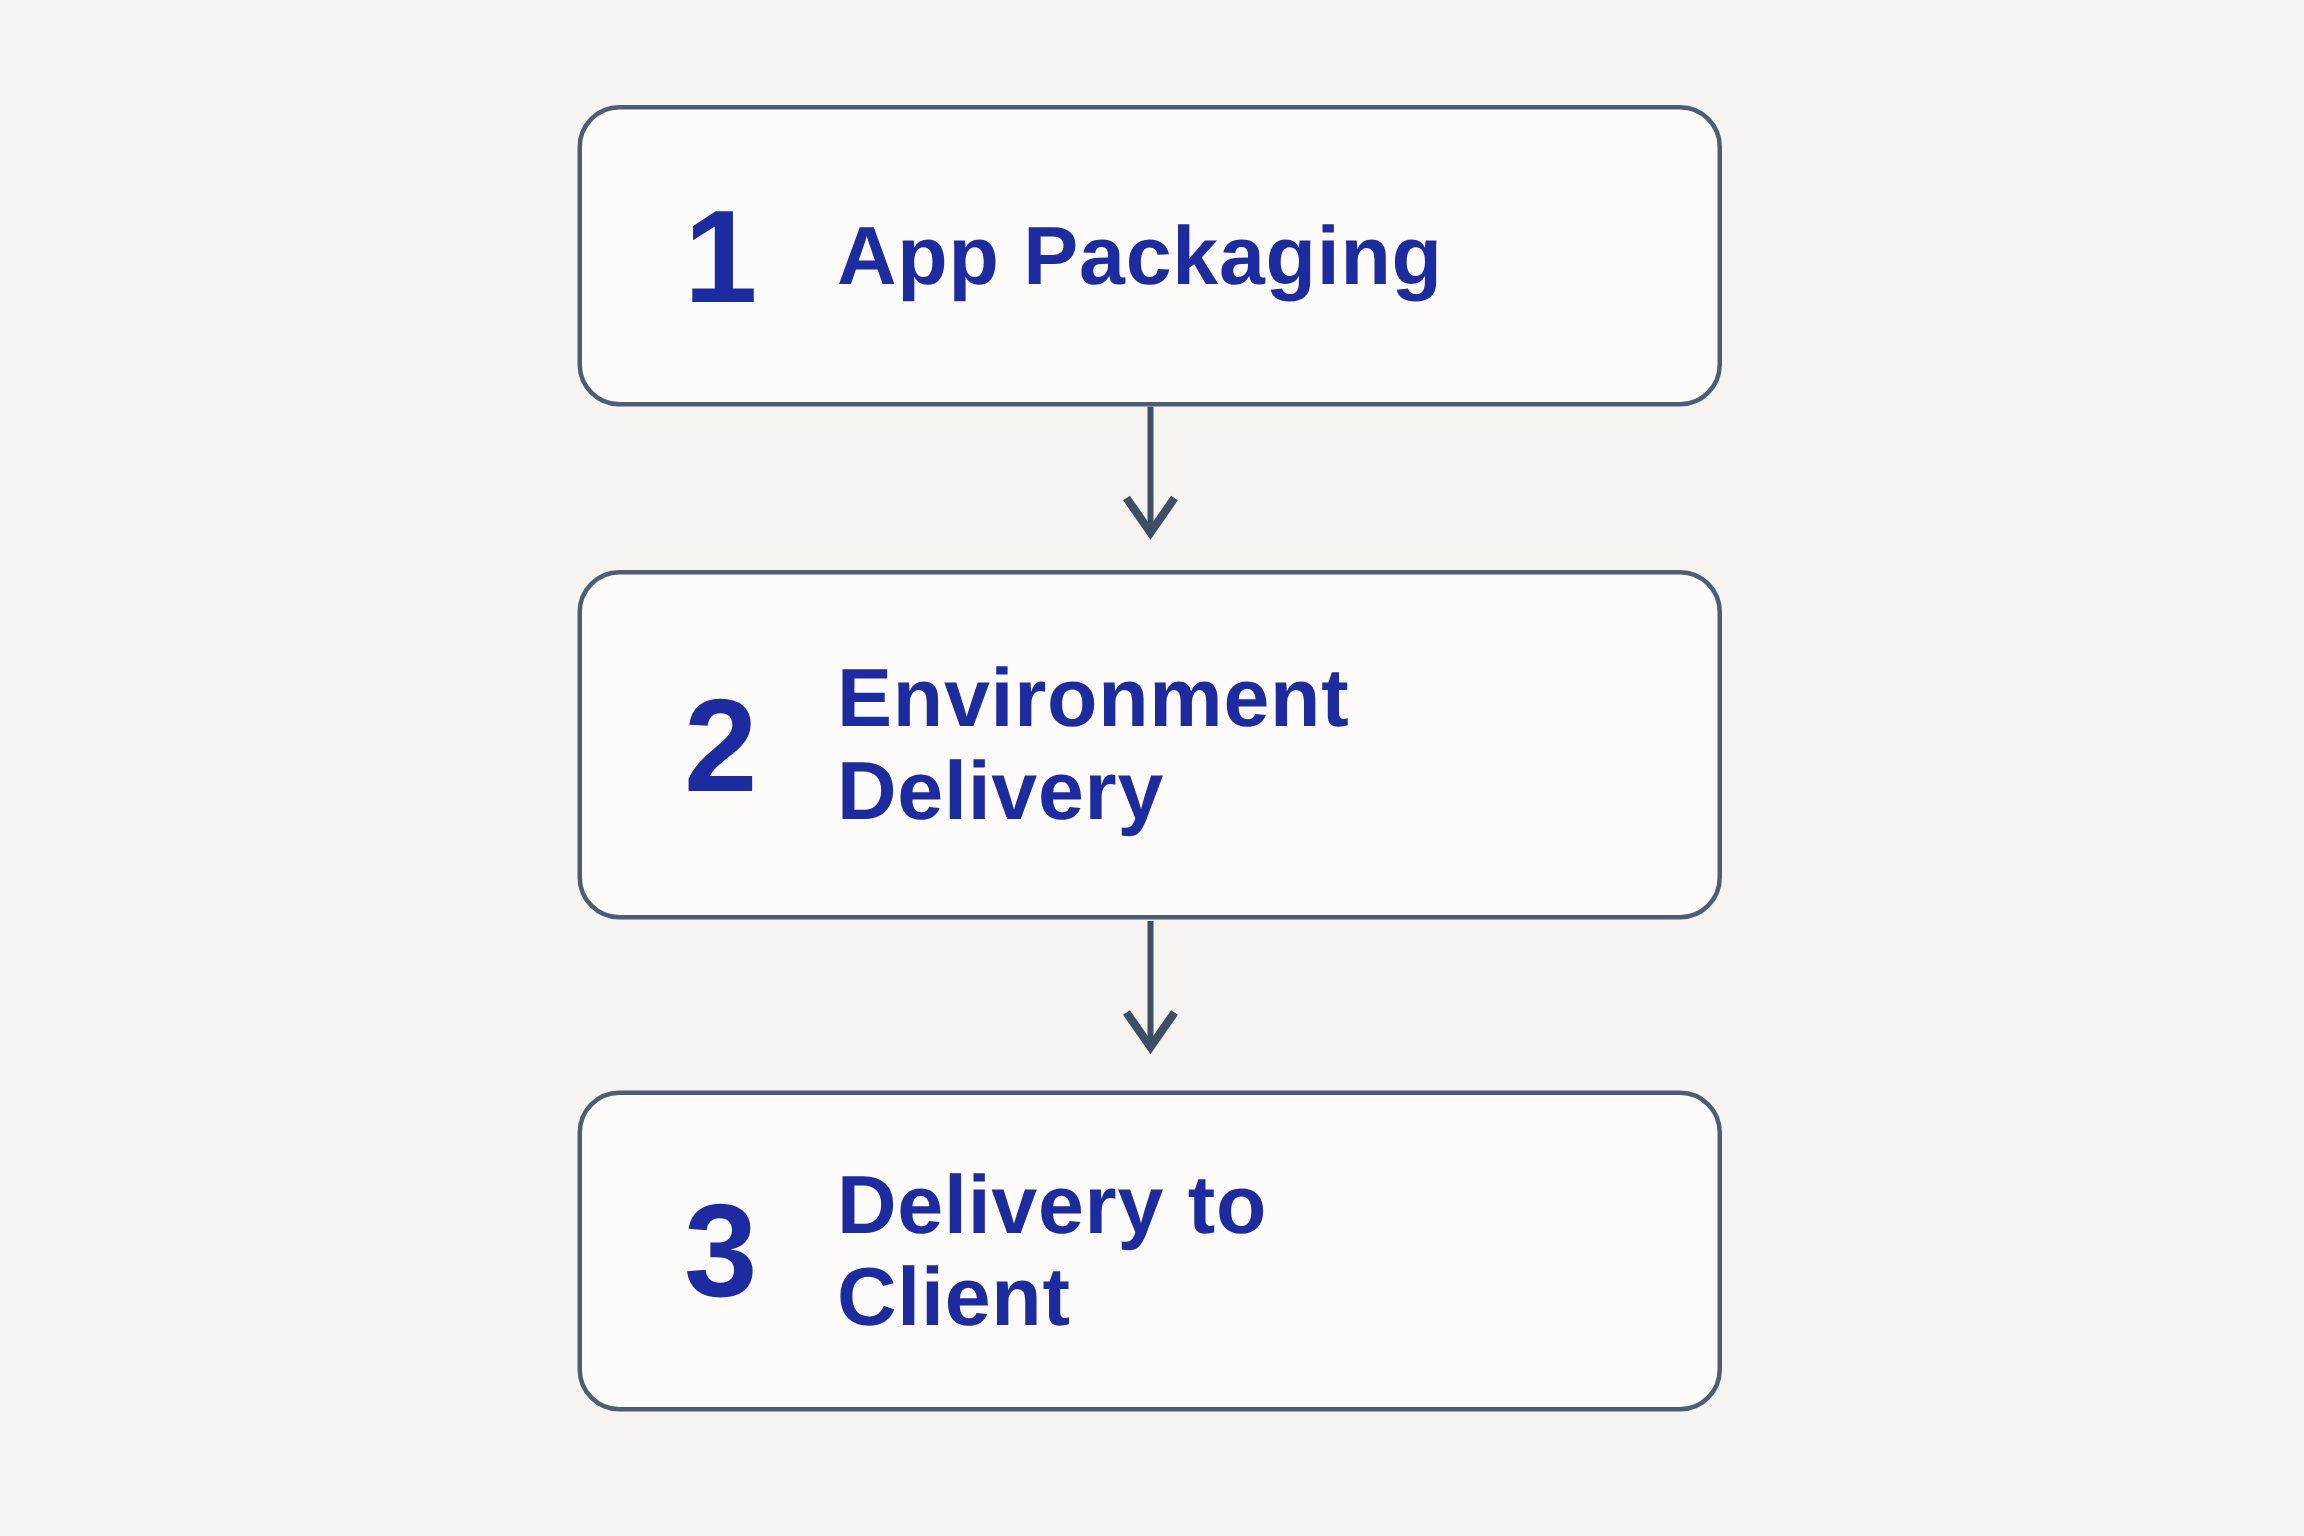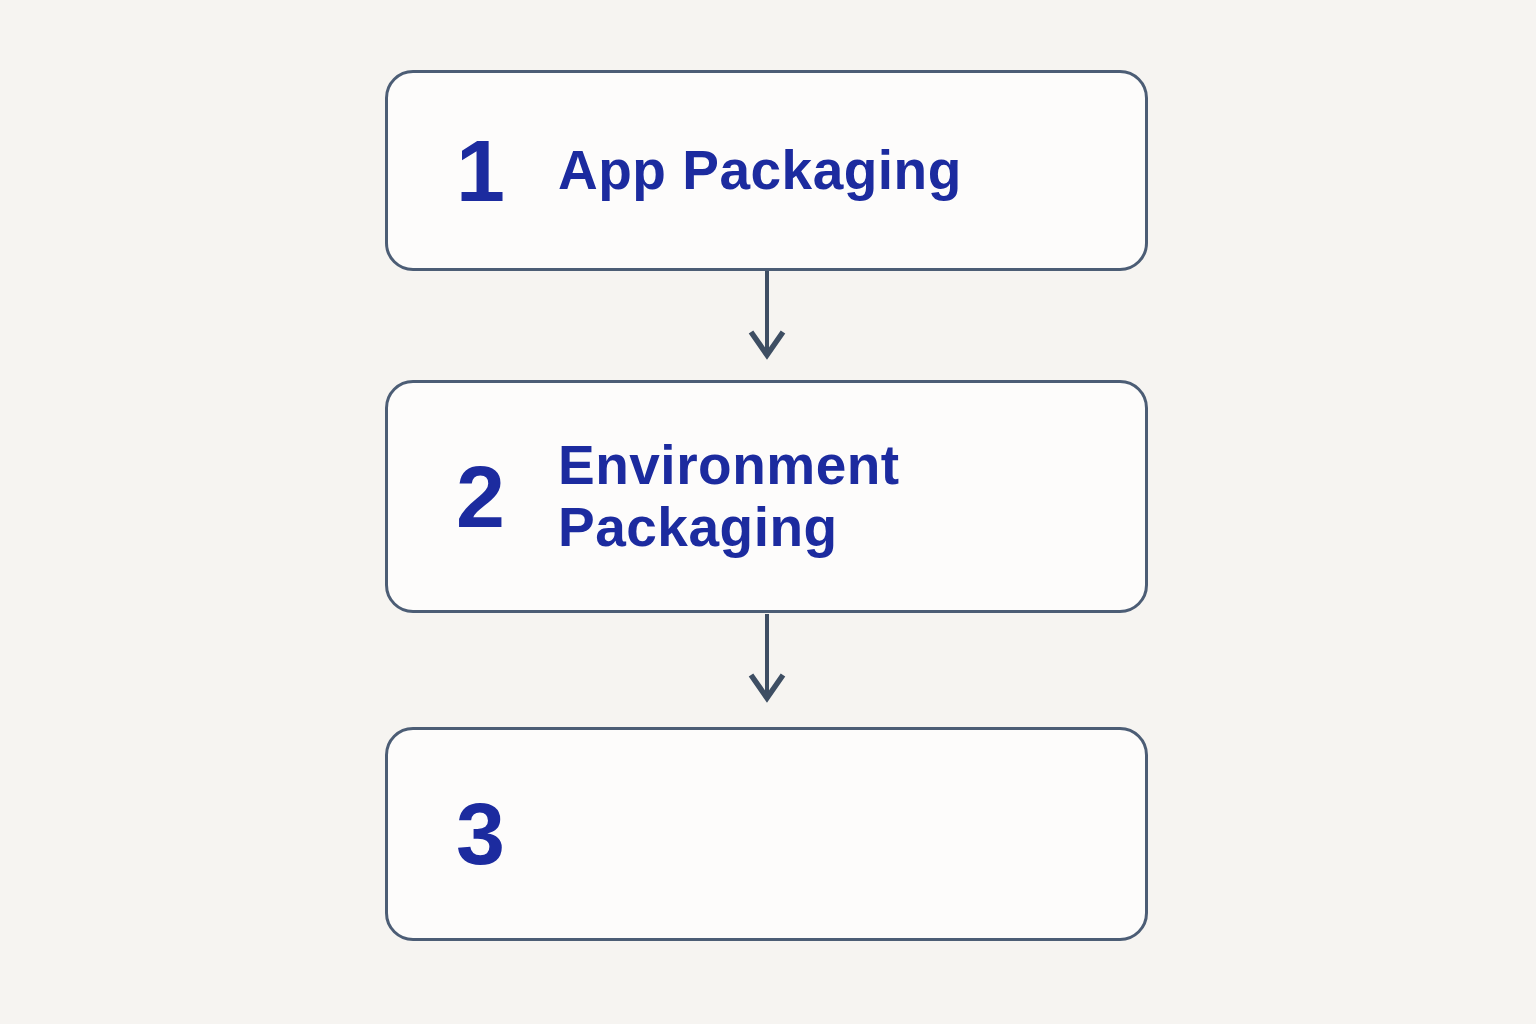--- a/index.html
+++ b/index.html
@@ -66,25 +66,27 @@
   </div>
 
   <svg class="arrow arrow-1" viewBox="0 0 40 90" aria-hidden="true">
     <line x1="20" y1="0" x2="20" y2="82" stroke="#3e4e63" stroke-width="4"></line>
     <polyline points="4,61 20,84 36,61" fill="none" stroke="#3e4e63" stroke-width="5.5" stroke-linejoin="miter"></polyline>
   </svg>
 
   <div class="step-box box-2">
     <span class="num">2</span>
     <span class="label">Environment
-Packaging</span>
+Delivery</span>
   </div>
 
   <svg class="arrow arrow-2" viewBox="0 0 40 90" aria-hidden="true">
     <line x1="20" y1="0" x2="20" y2="82" stroke="#3e4e63" stroke-width="4"></line>
     <polyline points="4,61 20,84 36,61" fill="none" stroke="#3e4e63" stroke-width="5.5" stroke-linejoin="miter"></polyline>
   </svg>
 
   <div class="step-box box-3">
     <span class="num">3</span>
+    <span class="label">Delivery to
+Client</span>
   </div>
 
 </div>
 
 </body></html>

